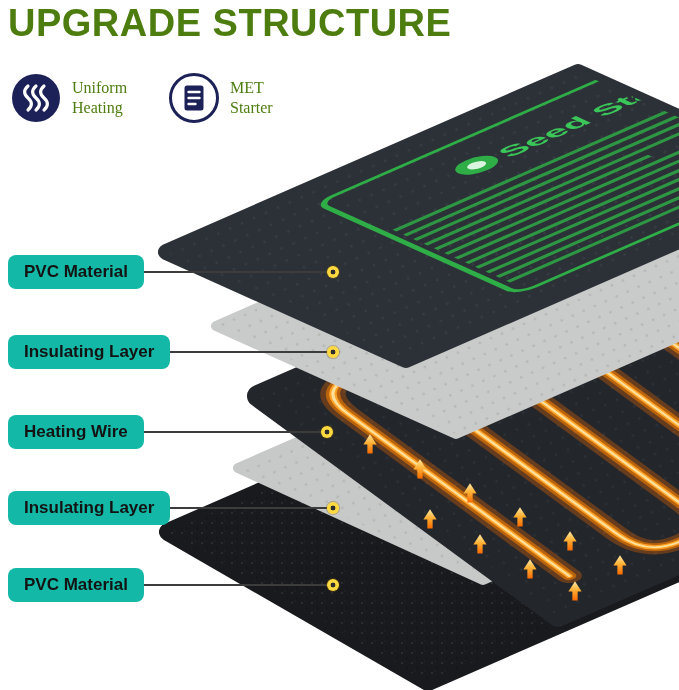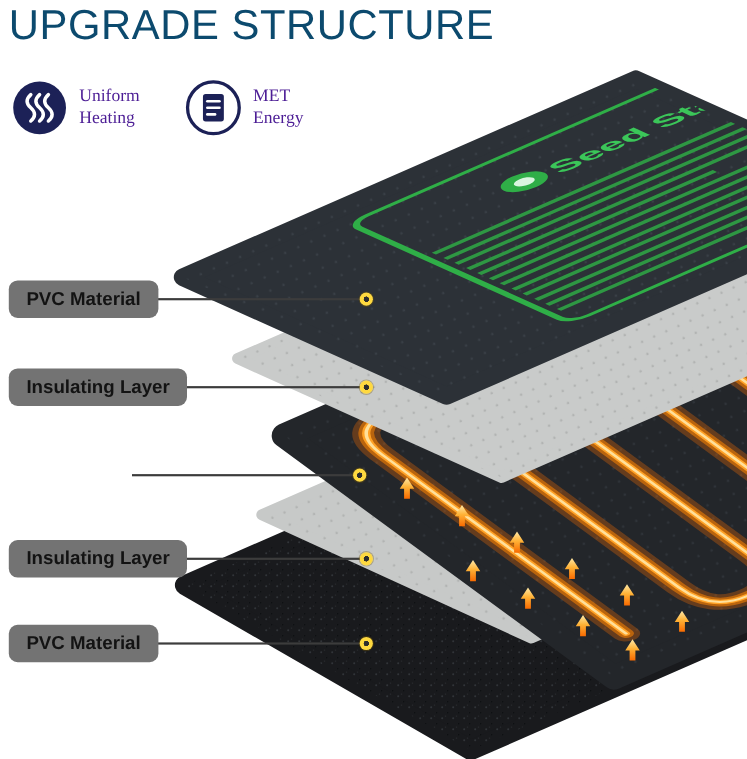--- a/index.html
+++ b/index.html
@@ -2,43 +2,43 @@
 <html><head>
 <meta charset="utf-8">
 <style>
   html,body { margin:0; padding:0; background:#ffffff; }
   #app {
     position:relative; width:679px; height:690px; background:#ffffff;
     overflow:hidden; font-family:"Liberation Sans", sans-serif;
   }
   .title {
     position:absolute; left:8px; top:2px;
-    font-size:38px; font-weight:normal; letter-spacing:0.5px;
-    color:#0c4a6e;
+    font-size:38px; font-weight:bold; letter-spacing:0.5px;
+    color:#4d7c0f;
   }
   .features {
     position:absolute; left:10px; top:72px; width:320px;
     display:grid; grid-template-columns:158px 158px; row-gap:18px;
   }
   .feature { display:flex; align-items:center; gap:10px; }
   .feature-icon { width:52px; height:52px; flex:0 0 52px; }
   .feature-label {
     font-family:"Liberation Serif", serif; font-size:16px; line-height:1.28;
-    color:#4c1d95; white-space:pre-line;
+    color:#4d7c0f; white-space:pre-line;
   }
   .diagram { position:absolute; left:0; top:0; z-index:0; }
   .connector { position:absolute; left:120px; height:2px; background:#3c3c3c; z-index:1; }
   .dot {
     position:absolute; width:12px; height:12px; border-radius:50%;
     background:radial-gradient(circle,#2e2e2e 0 2.4px,#FFD93F 2.6px);
     box-shadow:0 0 0 1px rgba(120,90,0,.35); z-index:2;
   }
   .pill {
     position:absolute; left:8px; height:34px; line-height:34px; padding:0 16px;
-    background:#737373; border-radius:8px; font-weight:bold; font-size:17px;
+    background:#14b8a6; border-radius:8px; font-weight:bold; font-size:17px;
     color:#131313; z-index:3; white-space:nowrap;
   }
 </style>
 </head>
 <body>
 
 <div id="app">
 
   <svg class="diagram" width="679" height="690" viewBox="0 0 679 690" aria-hidden="true">
     <defs>
@@ -141,20 +141,21 @@
   <div class="connector" style="top:584px;width:213px;"></div>
 
   <div class="dot" style="left:327px;top:266px;"></div>
   <div class="dot" style="left:327px;top:346px;"></div>
   <div class="dot" style="left:321px;top:426px;"></div>
   <div class="dot" style="left:327px;top:502px;"></div>
   <div class="dot" style="left:327px;top:579px;"></div>
 
   <div class="pill" style="top:255px;">PVC Material</div>
   <div class="pill" style="top:335px;">Insulating Layer</div>
+  <div class="pill" style="top:415px;">Heating Wire</div>
   <div class="pill" style="top:491px;">Insulating Layer</div>
   <div class="pill" style="top:568px;">PVC Material</div>
 
   <div class="title">UPGRADE STRUCTURE</div>
 
   <div class="features">
 
     <div class="feature">
       <svg class="feature-icon" viewBox="0 0 52 52">
         <circle cx="26" cy="26" r="24" fill="#1C2157"></circle>
@@ -174,17 +175,17 @@
       <svg class="feature-icon" viewBox="0 0 52 52">
         <circle cx="26" cy="26" r="23.5" fill="#ffffff" stroke="#1C2157" stroke-width="3"></circle>
         <rect x="16.5" y="13.5" width="19" height="25" rx="2.5" fill="#1C2157"></rect>
         <g stroke="#ffffff" stroke-width="2.4" stroke-linecap="round">
           <path d="M20.5 20 H31.5"></path>
           <path d="M20.5 26 H31.5"></path>
           <path d="M20.5 32 H27.5"></path>
         </g>
       </svg>
       <div class="feature-label">MET
-Energy</div>
+Starter</div>
     </div>
 
   </div>
 </div>
 
 </body></html>

